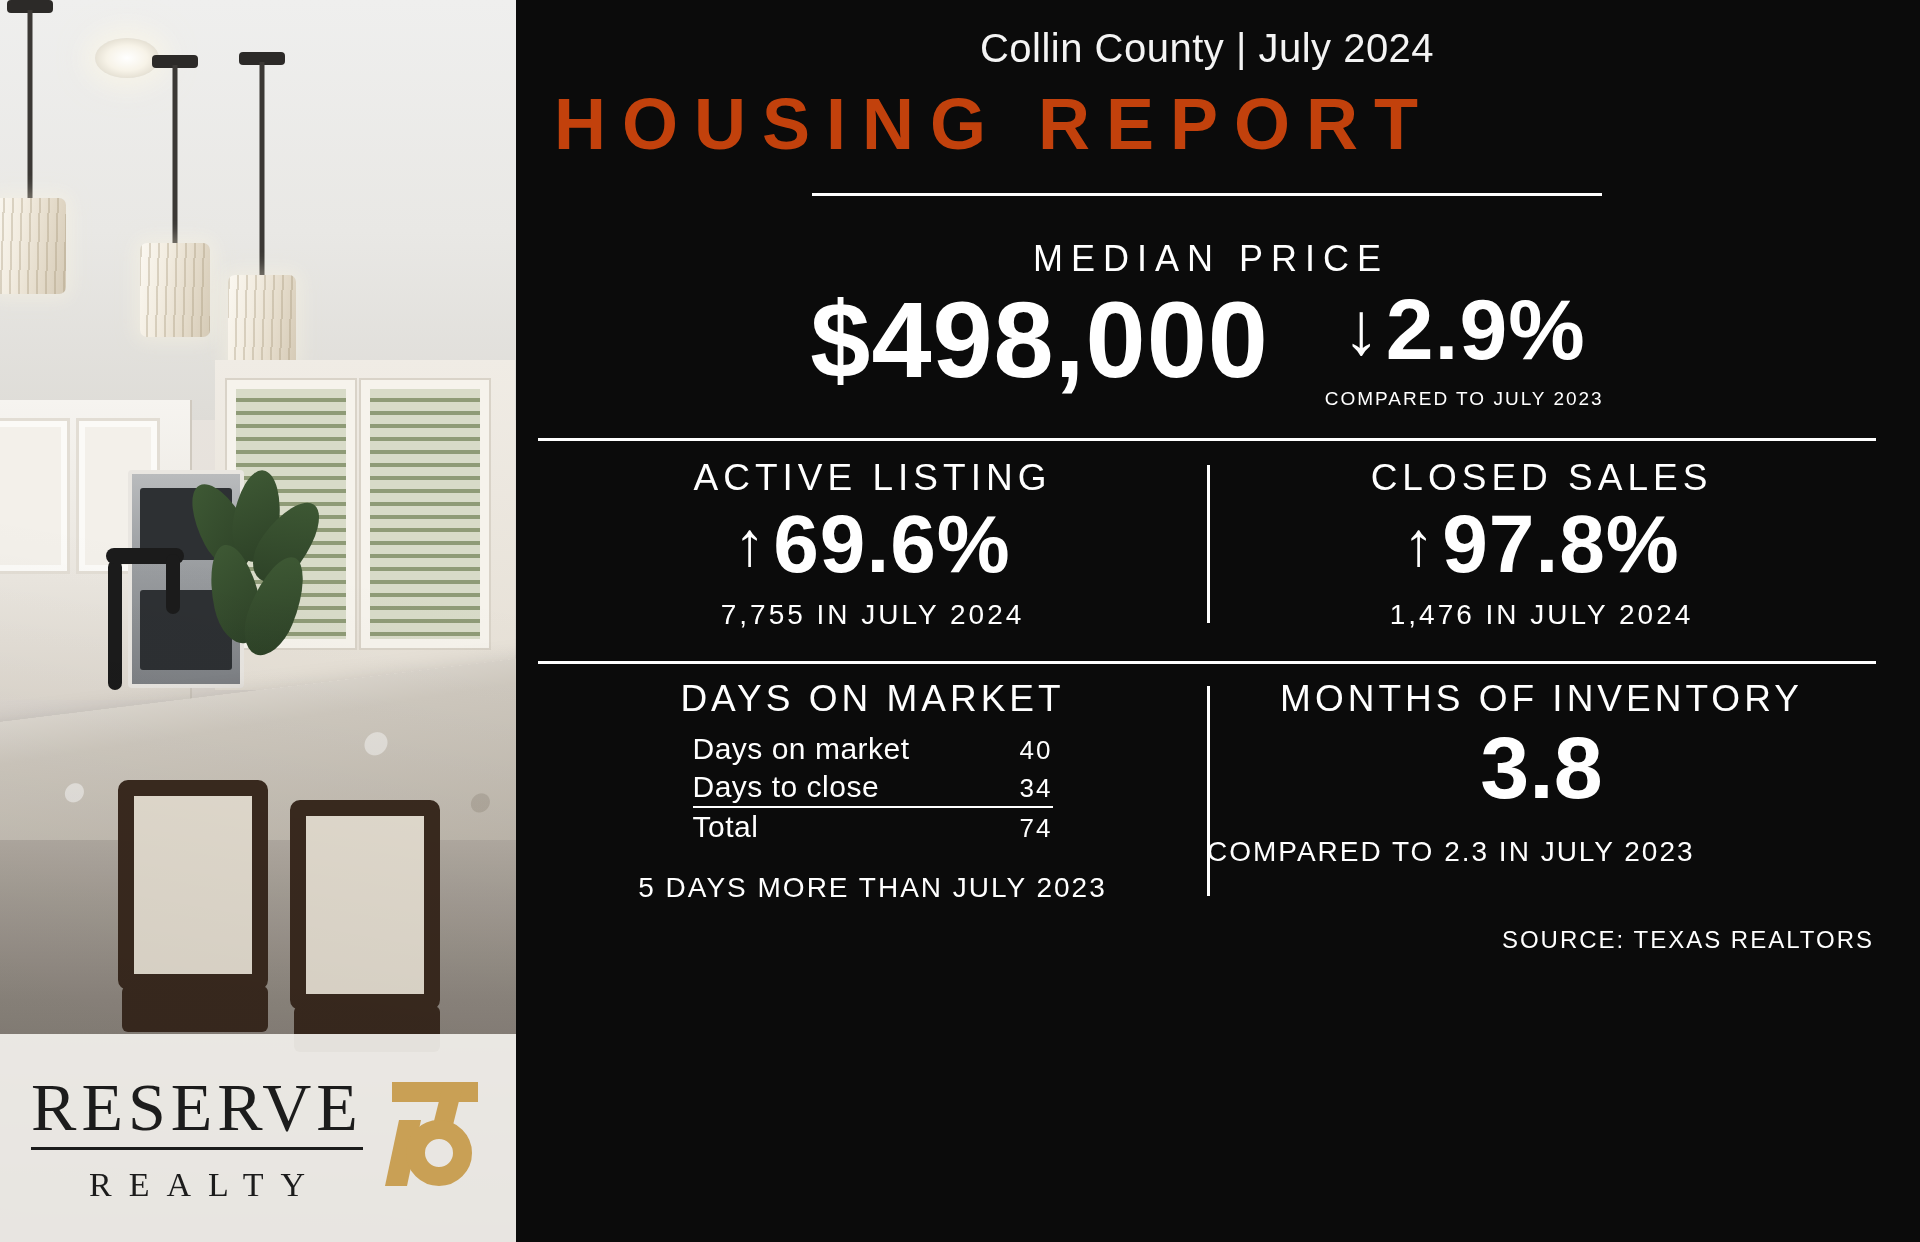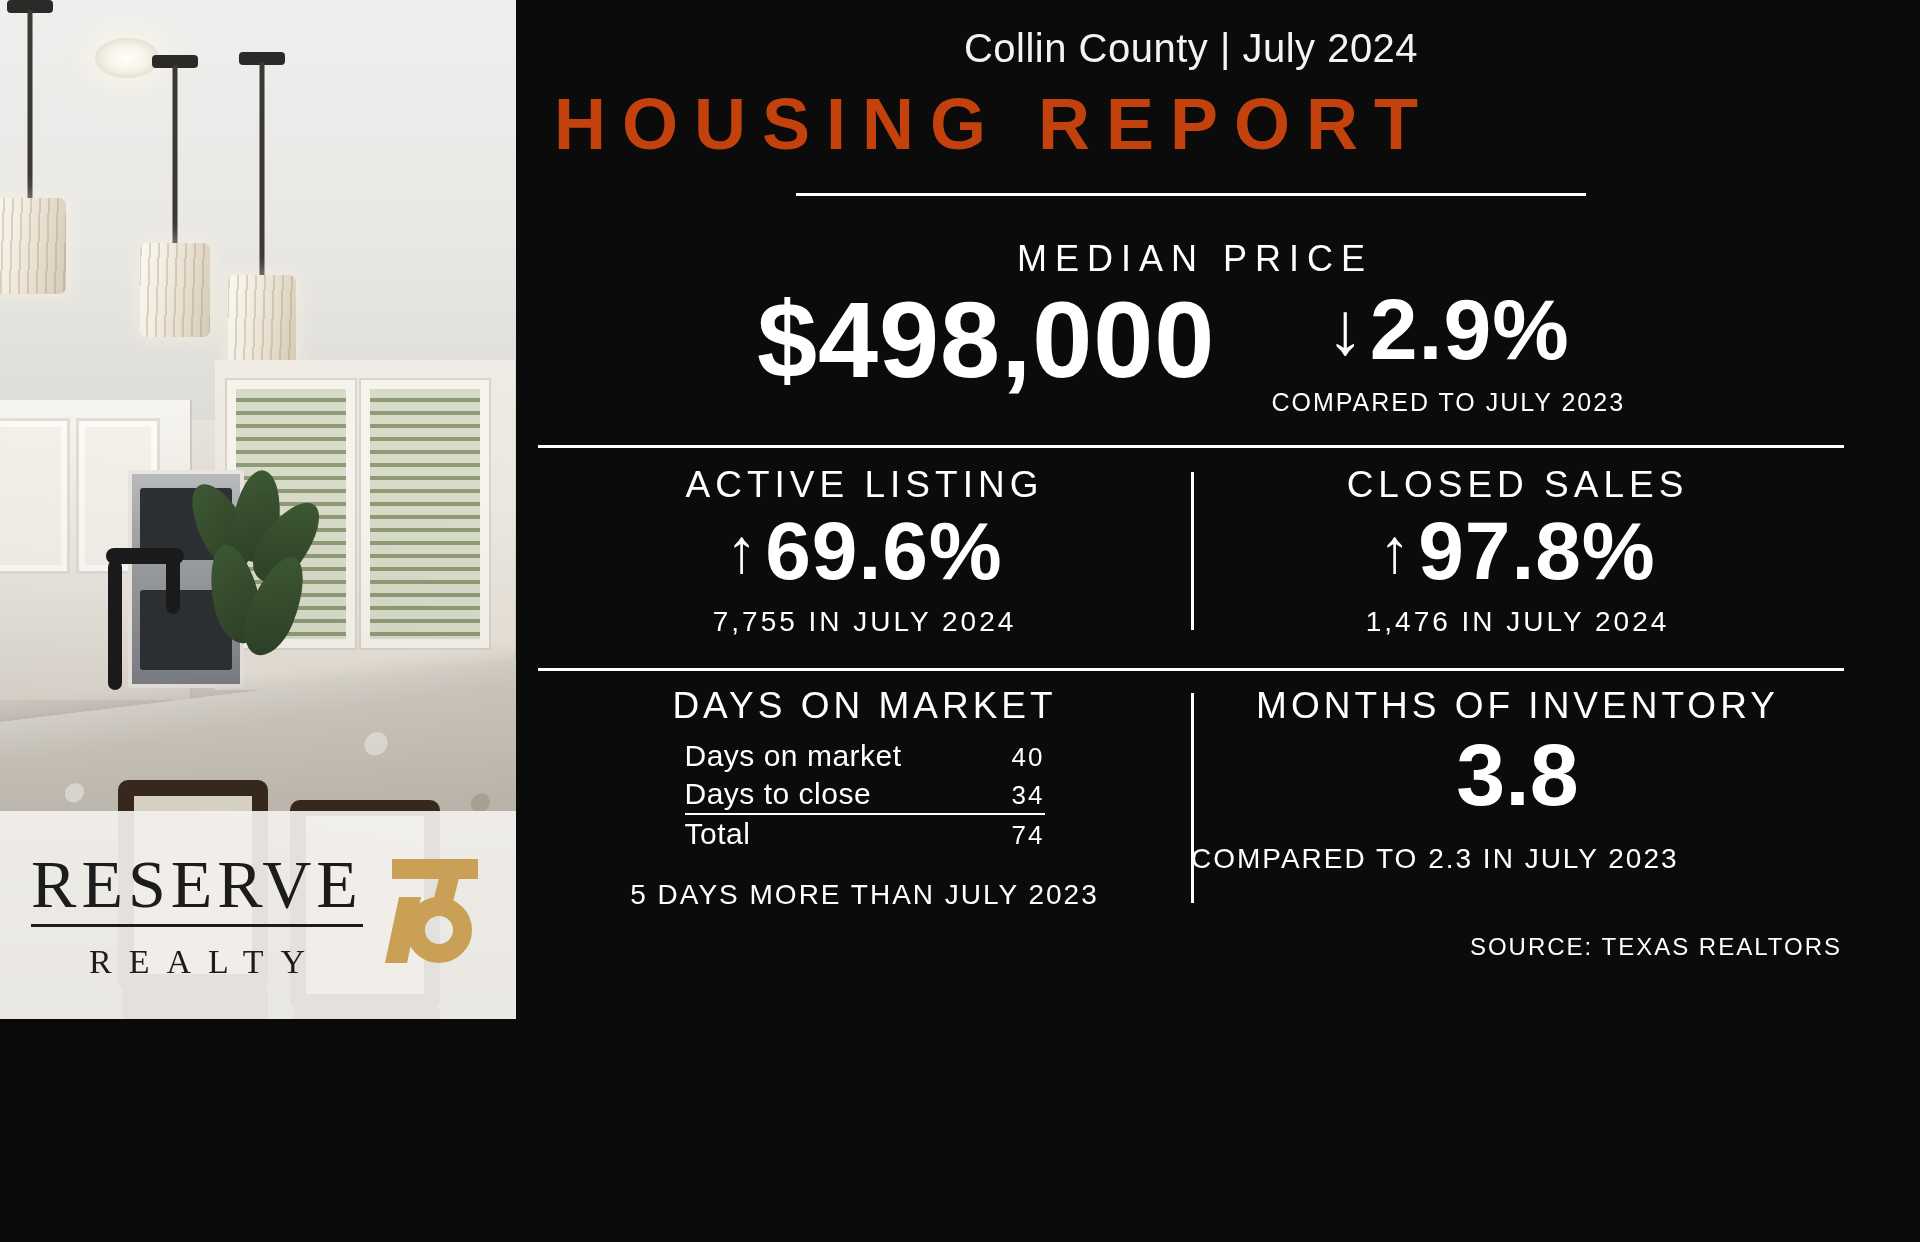--- a/index.html
+++ b/index.html
@@ -19,21 +19,21 @@
     width: 1920px;
     height: 1242px;
     display: flex;
     background: #0a0a0a;
   }
 
   
   .photo-panel {
     position: relative;
     width: 516px;
-    height: 1019px;
+    height: 1242px;
     overflow: hidden;
     background: linear-gradient(170deg, #efece8 0%, #e6e1db 42%, #cfc8c0 70%, #b9b2aa 100%);
     flex: none;
   }
   
   .ceiling {
     position: absolute;
     left: 0; top: 0;
     width: 516px; height: 420px;
     background: linear-gradient(180deg, #efefee 0%, #e9e8e5 55%, #dedcd7 100%);
@@ -308,21 +308,21 @@
     width: 22px; height: 66px;
     background: #c9a055;
     transform: skewX(-12deg);
   }
 
   
   .report {
     position: relative;
     flex: 1;
     background: #0b0b0b;
-    padding: 0 76px 0 22px;
+    padding: 0 44px 0 22px;
     box-sizing: border-box;
   }
 
   .head-sub {
     text-align: center;
     font-size: 40px;
     font-weight: 400;
     letter-spacing: 0.5px;
     margin-top: 26px;
     color: #f4f4f4;
@@ -381,21 +381,21 @@
     font-weight: 300;
     margin-right: 6px;
   }
   .change-pct {
     font-size: 86px;
     font-weight: 700;
     letter-spacing: 1px;
     line-height: 1;
   }
   .change-note {
-    font-size: 25px;
+    font-size: 19px;
     letter-spacing: 2px;
     margin-top: 16px;
     font-weight: 500;
   }
 
   .rule-mid { width: 100%; margin-top: 28px; }
 
   .two-col {
     display: flex;
     position: relative;

